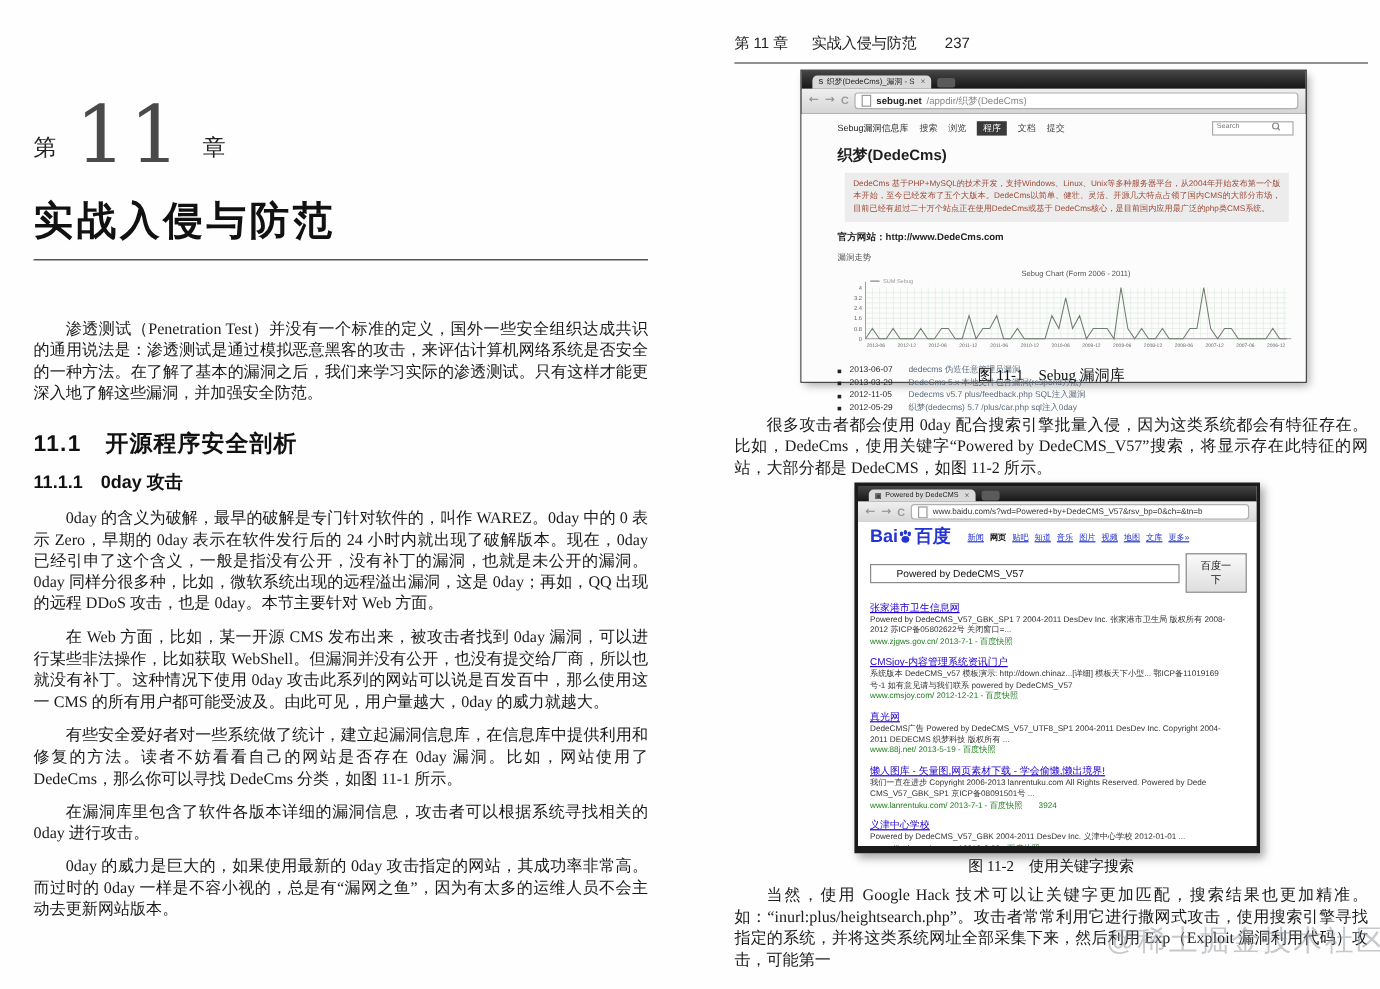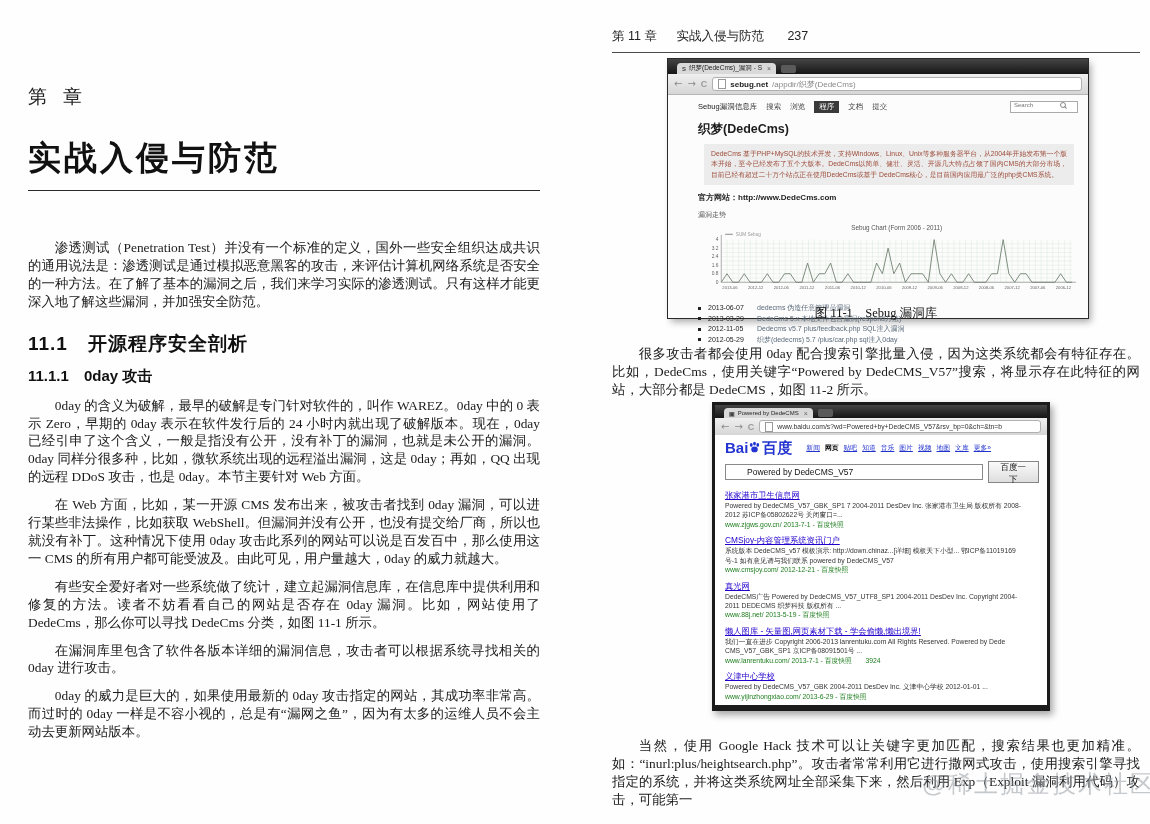--- a/index.html
+++ b/index.html
@@ -86,33 +86,34 @@
   .fig2-body{position:absolute;top:30px;left:0;right:0;bottom:0;background:#fff;padding:5px 8px 0 10px;overflow:hidden}
   .baidu-row{display:flex;align-items:flex-end;gap:14px}
   .baidu-logo{font-weight:bold;font-size:15px;color:#2334d0;display:flex;align-items:center;line-height:1}
   .baidu-logo .du{margin-left:1px}
   .baidu-nav{display:flex;gap:5px;font-size:6.8px;padding-bottom:2px;white-space:nowrap}
   .baidu-nav .lnk{color:#2233cc;text-decoration:underline}
   .baidu-nav .lnk.active{color:#000;font-weight:bold;text-decoration:none}
   .baidu-search-row{display:flex;gap:5px;margin:6px 0 7px;align-items:center}
   .baidu-input{width:232px;height:14px;border:1px solid #8a8a8a;font-size:8.5px;padding:0 21px;
                font-family:"Liberation Sans",sans-serif;color:#111}
-  .baidu-btn{height:22px;font-size:8.5px;border:1px solid #868686;background:linear-gradient(#fafafa,#dedede);
+  .baidu-btn{height:33px;font-size:8.5px;border:1px solid #868686;background:linear-gradient(#fafafa,#dedede);
              padding:0 9px;font-family:Liberation Mono, monospace;color:#111}
   .result{margin-bottom:6px}
   .result-title{color:#2200cc;font-size:8.3px;text-decoration:underline;line-height:11px}
   .result-snippet{font-size:6.8px;color:#333;line-height:9.4px;width:302px}
   .result-url{font-size:6.8px;color:#1e7d1e;line-height:9.5px}
 </style>
 </head>
 <body>
 
 <div class="page" id="left-page">
   <div class="chapter-row">
     <span class="chapter-pre">第</span>
+    <span class="chapter-num">11</span>
     <span class="chapter-post">章</span>
   </div>
   <div class="chapter-title">实战入侵与防范</div>
   <hr class="title-rule">
   <p class="para" id="p1">渗透测试（Penetration Test）并没有一个标准的定义，国外一些安全组织达成共识的通用说法是：渗透测试是通过模拟恶意黑客的攻击，来评估计算机网络系统是否安全的一种方法。在了解了基本的漏洞之后，我们来学习实际的渗透测试。只有这样才能更深入地了解这些漏洞，并加强安全防范。</p>
   <div class="h2">11.1　开源程序安全剖析</div>
   <div class="h3">11.1.1　0day 攻击</div>
   <p class="para">0day 的含义为破解，最早的破解是专门针对软件的，叫作 WAREZ。0day 中的 0 表示 Zero，早期的 0day 表示在软件发行后的 24 小时内就出现了破解版本。现在，0day 已经引申了这个含义，一般是指没有公开，没有补丁的漏洞，也就是未公开的漏洞。0day 同样分很多种，比如，微软系统出现的远程溢出漏洞，这是 0day；再如，QQ 出现的远程 DDoS 攻击，也是 0day。本节主要针对 Web 方面。</p>
   <p class="para">在 Web 方面，比如，某一开源 CMS 发布出来，被攻击者找到 0day 漏洞，可以进行某些非法操作，比如获取 WebShell。但漏洞并没有公开，也没有提交给厂商，所以也就没有补丁。这种情况下使用 0day 攻击此系列的网站可以说是百发百中，那么使用这一 CMS 的所有用户都可能受波及。由此可见，用户量越大，0day 的威力就越大。</p>
   <p class="para">有些安全爱好者对一些系统做了统计，建立起漏洞信息库，在信息库中提供利用和修复的方法。读者不妨看看自己的网站是否存在 0day 漏洞。比如，网站使用了 DedeCms，那么你可以寻找 DedeCms 分类，如图 11-1 所示。</p>
@@ -393,17 +394,18 @@
           </div>
 
           <div class="result">
             <div class="result-title">光纤跳线_光纤熔接_视频光端机_广州市钰洋网络科技有限公司</div>
 
             <div class="result-url"></div>
           </div>
         </div>
     </div>
   </div>
+  <div class="fig-caption" id="cap2">图 11-2　使用关键字搜索</div>
 
   <p class="para" id="para-last">当然，使用 Google Hack 技术可以让关键字更加匹配，搜索结果也更加精准。如：“inurl:plus/heightsearch.php”。攻击者常常利用它进行撒网式攻击，使用搜索引擎寻找指定的系统，并将这类系统网址全部采集下来，然后利用 Exp（Exploit 漏洞利用代码）攻击，可能第一</p>
 </div>
 
 <div class="watermark">@稀土掘金技术社区</div>
 
 </body></html>

